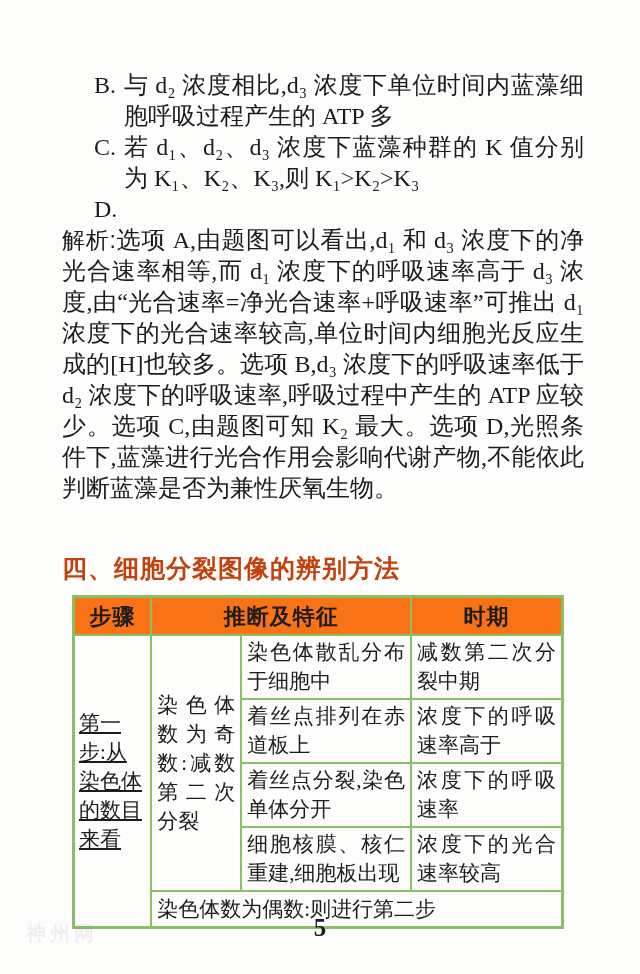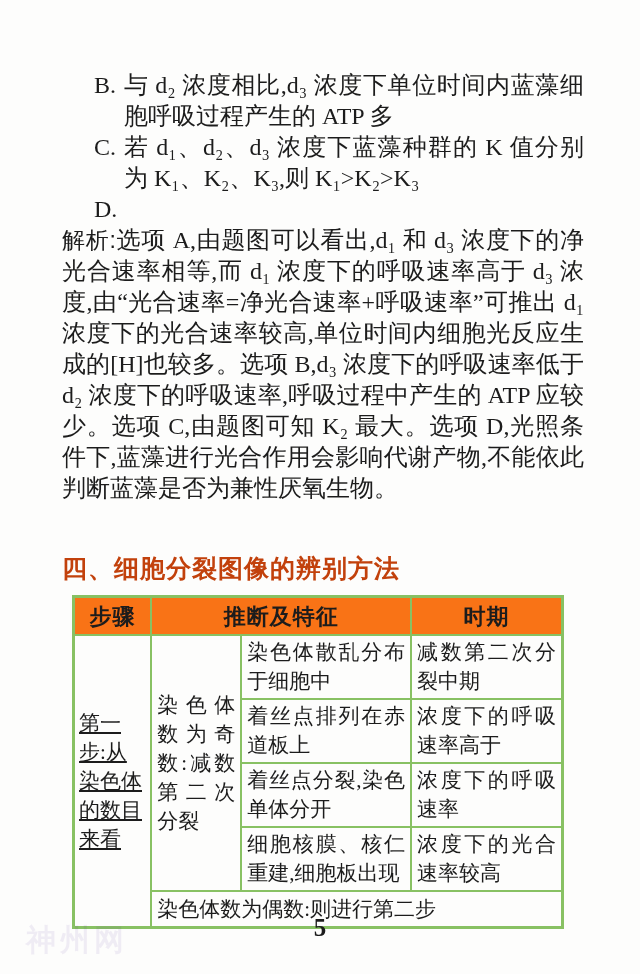--- a/index.html
+++ b/index.html
@@ -127,21 +127,21 @@
     right: 0;
     top: 914px;
     text-align: center;
     font-weight: 700;
     font-size: 25px;
   }
   .watermark {
     position: absolute;
     left: 26px;
     top: 920px;
-    font-size: 30px;
+    font-size: 20px;
     font-family: "Liberation Sans", "DejaVu Sans", sans-serif;
     font-weight: 700;
     color: #4c1d95;
     opacity: 0.07;
     letter-spacing: 4px;
     pointer-events: none;
   }
 </style>
 </head>
 <body>

